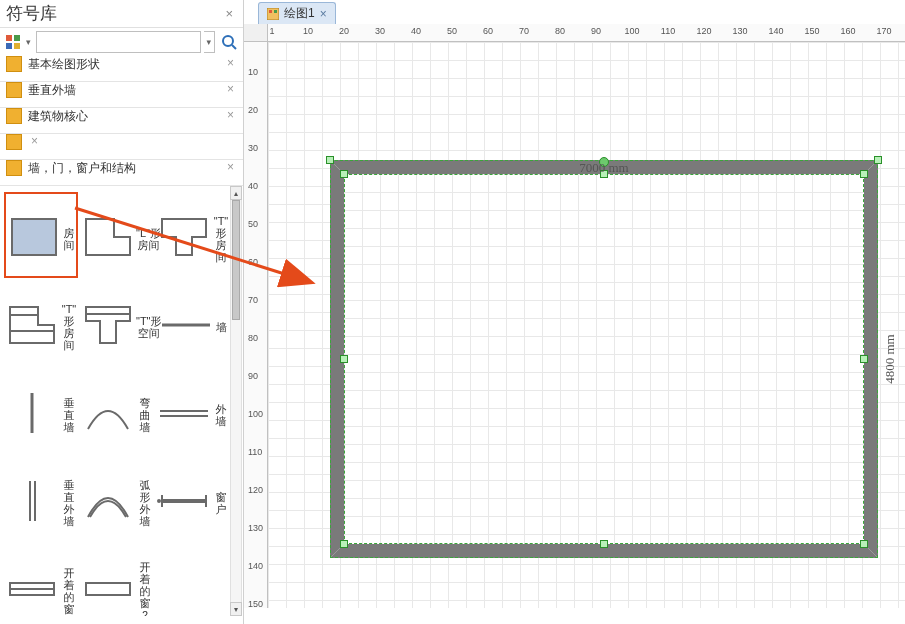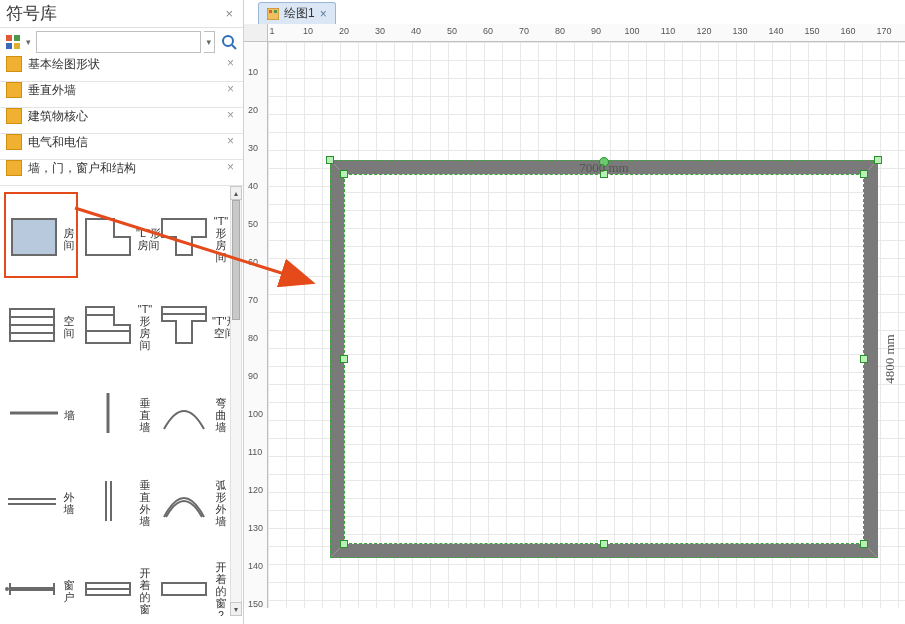--- a/index.html
+++ b/index.html
@@ -118,21 +118,20 @@
     <span class="cat-label">垂直外墙</span>
     <span class="cat-close">×</span>
       </div>
       <div class="category">
         <span class="cat-icon"></span>
     <span class="cat-label">建筑物核心</span>
     <span class="cat-close">×</span>
       </div>
       <div class="category">
         <span class="cat-icon"></span>
-    <span class="cat-label">电气和电信</span>
     <span class="cat-close">×</span>
       </div>
       <div class="category">
         <span class="cat-icon"></span>
     <span class="cat-label">墙，门，窗户和结构</span>
     <span class="cat-close">×</span>
       </div>
     </div>
 
   <div class="shapes-panel" style="height:430px;position:relative;">
@@ -154,31 +153,20 @@
           </div>
     <div class="shape-label">"L"形房间</div>
         </div>
         <div class="shape-cell">
           <div class="shape-thumb">
             <svg width="56" height="48" viewBox="0 0 56 48">
               <path d="M6 6 h44 v18 h-14 v18 h-16 v-18 h-14 z" stroke="#6a6a6a" stroke-width="2" fill="none"></path>
             </svg>
           </div>
     <div class="shape-label">"T" 形房间</div>
-        </div>
-        <div class="shape-cell">
-          <div class="shape-thumb">
-            <svg width="56" height="48" viewBox="0 0 56 48">
-              <rect x="6" y="8" width="44" height="32" stroke="#6a6a6a" stroke-width="2" fill="none"></rect>
-              <line x1="6" y1="16" x2="50" y2="16" stroke="#6a6a6a" stroke-width="2" fill="none"></line>
-              <line x1="6" y1="24" x2="50" y2="24" stroke="#6a6a6a" stroke-width="2" fill="none"></line>
-              <line x1="6" y1="32" x2="50" y2="32" stroke="#6a6a6a" stroke-width="2" fill="none"></line>
-            </svg>
-          </div>
-    <div class="shape-label">空间</div>
         </div>
         <div class="shape-cell">
           <div class="shape-thumb">
             <svg width="56" height="48" viewBox="0 0 56 48">
               <path d="M6 6 h28 v18 h16 v18 h-44 z" stroke="#6a6a6a" stroke-width="2" fill="none"></path>
               <line x1="6" y1="14" x2="34" y2="14" stroke="#6a6a6a" stroke-width="2" fill="none"></line>
               <line x1="6" y1="30" x2="50" y2="30" stroke="#6a6a6a" stroke-width="2" fill="none"></line>
             </svg>
           </div>
     <div class="shape-label">"T" 形房间</div>

